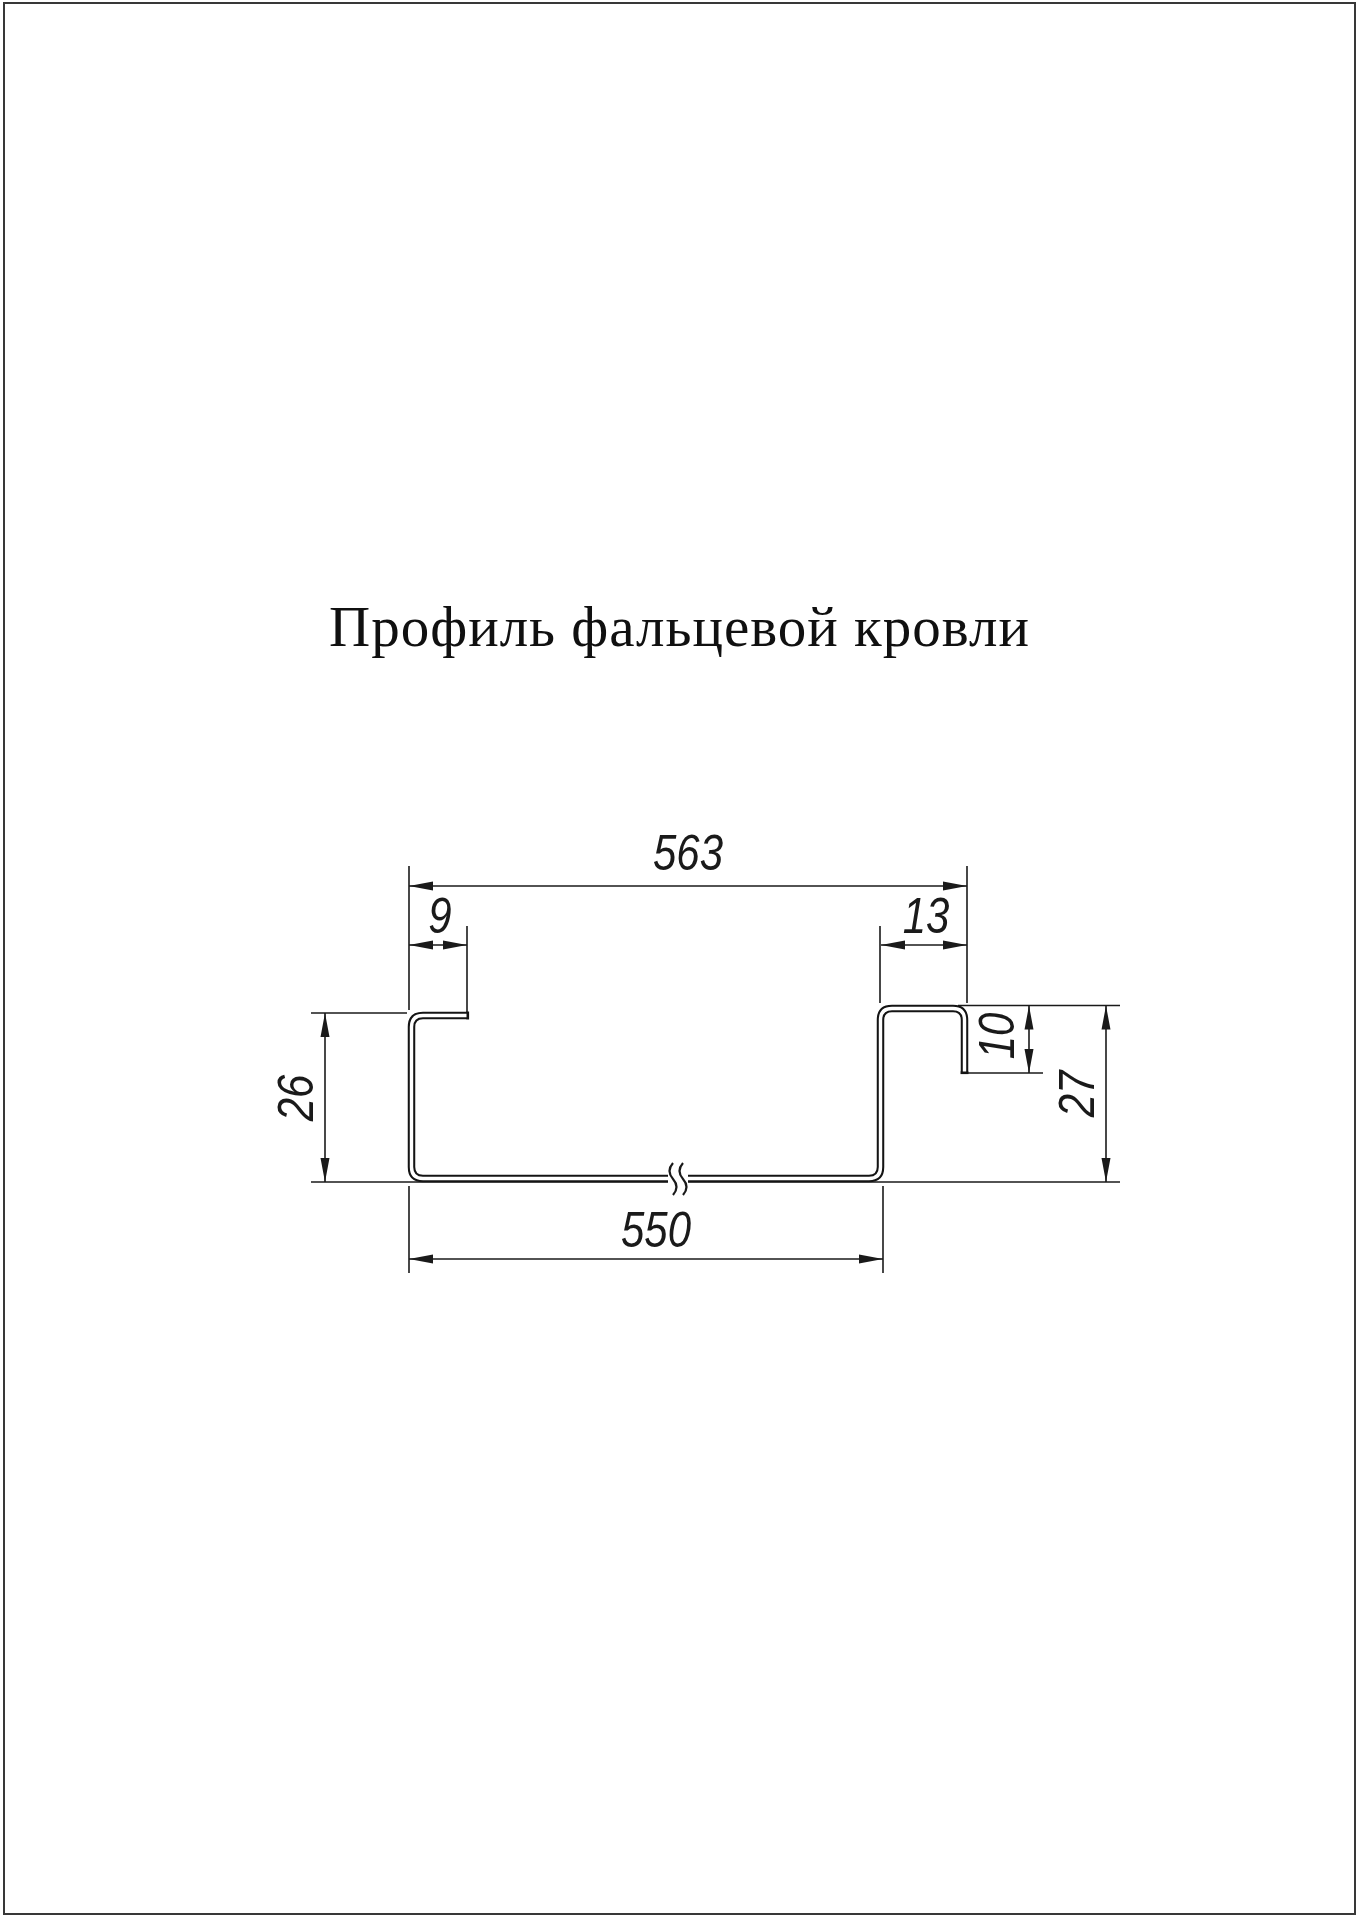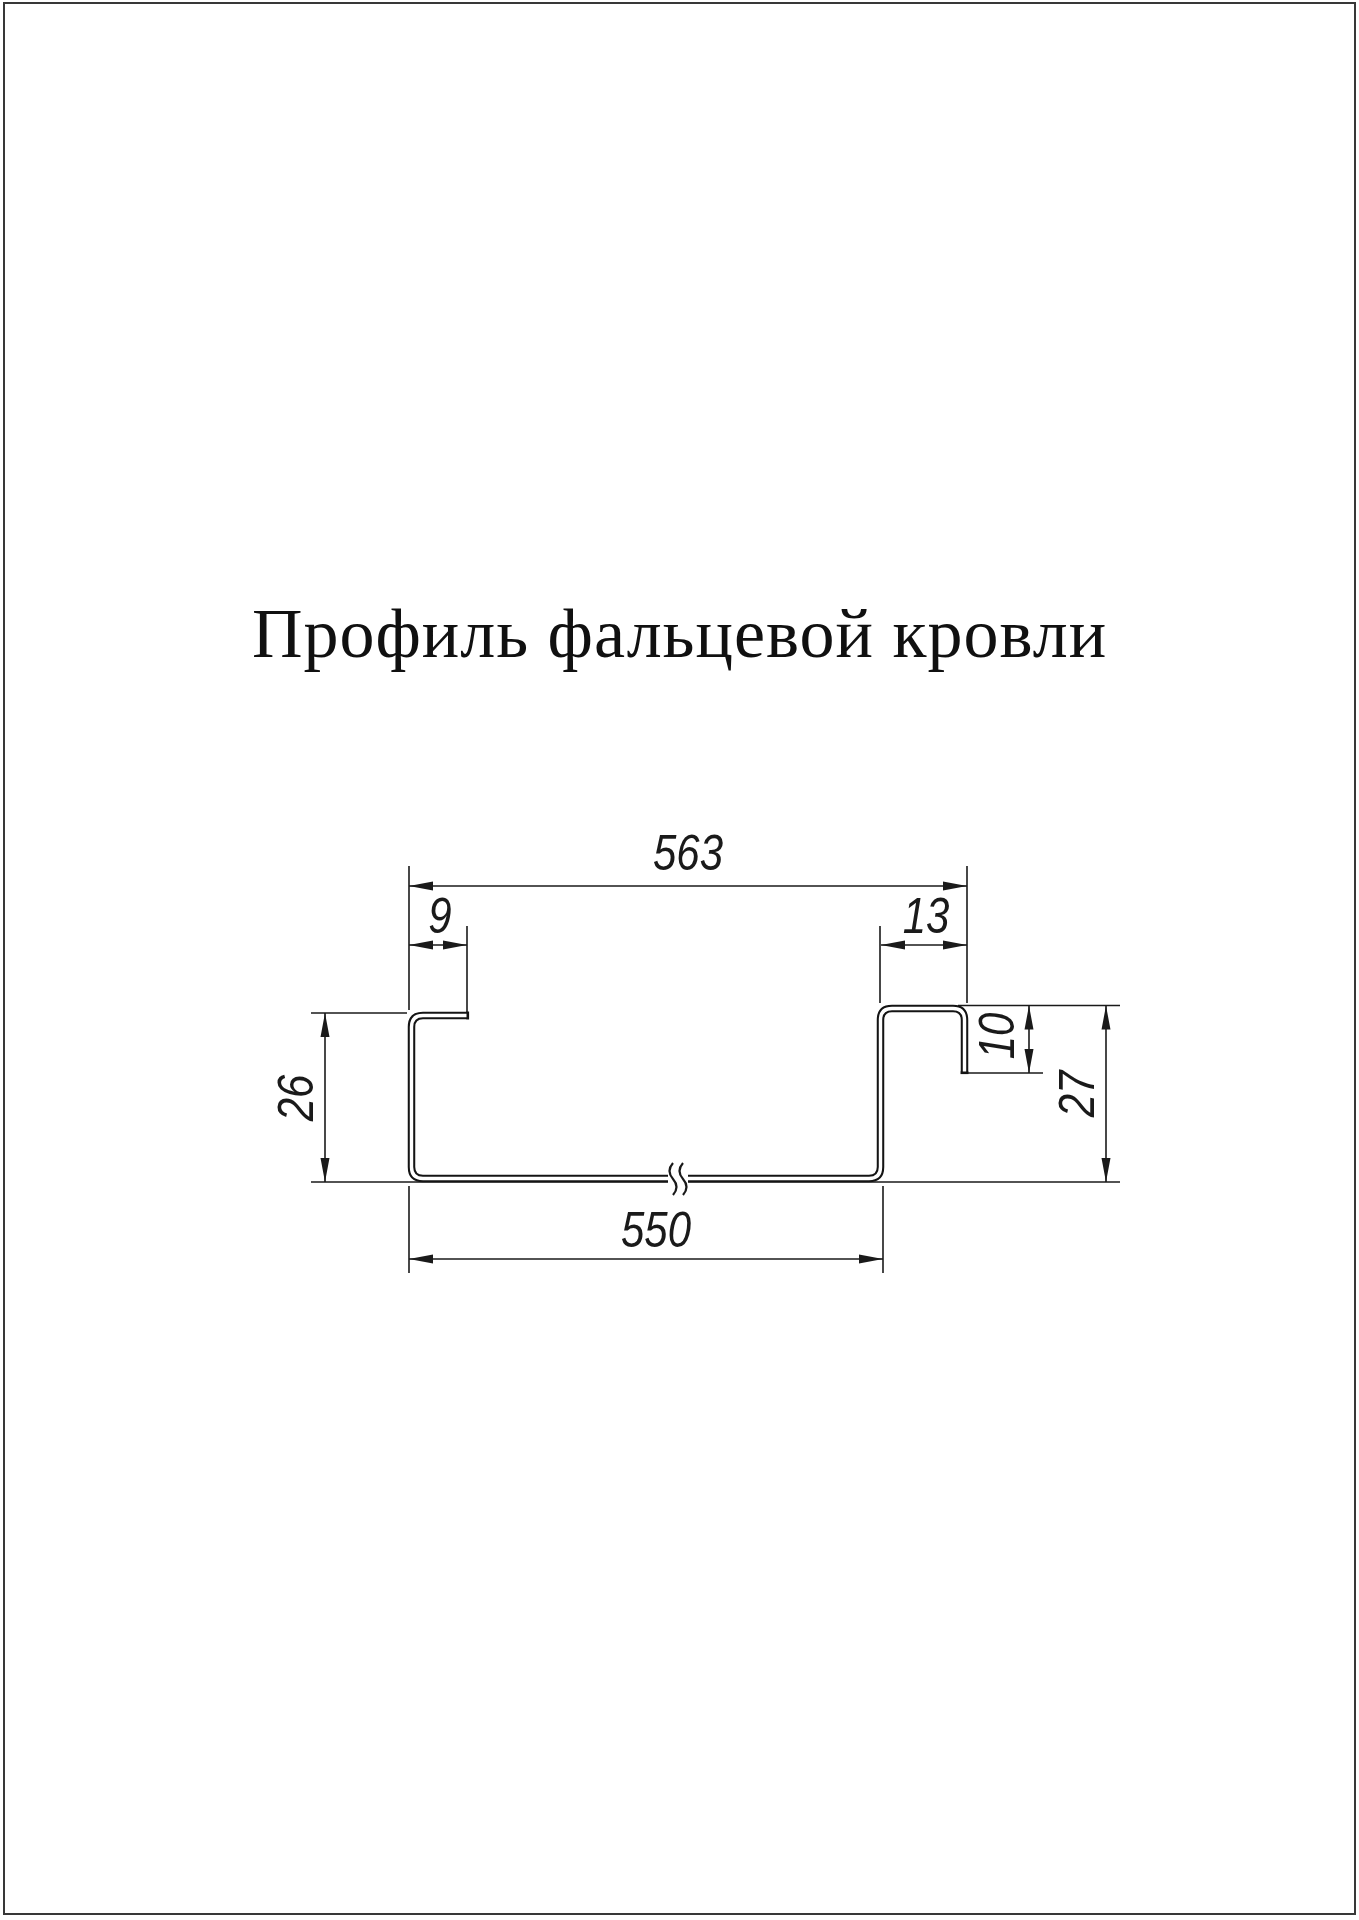--- a/index.html
+++ b/index.html
@@ -1,21 +1,21 @@
 <!DOCTYPE html>
 <html><head>
 <meta charset="utf-8">
 <style>
   html,body{margin:0;padding:0;background:#ffffff;}
   .page{position:relative;width:1359px;height:1920px;background:#ffffff;overflow:hidden;
         font-family:"Liberation Sans",sans-serif;}
   .page-border{position:absolute;left:3px;top:2px;right:3px;bottom:5px;
                border:2px solid #383838;pointer-events:none;}
   .title{position:absolute;left:0;right:0;top:594px;text-align:center;
-         font-family:"Liberation Serif",serif;font-size:70px;font-weight:400;
+         font-family:"Liberation Serif",serif;font-size:57px;font-weight:400;
          color:#101010;letter-spacing:1px;white-space:nowrap;}
   svg{position:absolute;left:0;top:0;}
   .thin{stroke:#1a1a1a;stroke-width:1.6;fill:none;}
   .sheet-outer{stroke:#141414;stroke-width:7.5;fill:none;}
   .sheet-core{stroke:#ffffff;stroke-width:3.4;fill:none;}
   .cap{stroke:#141414;stroke-width:2.6;fill:none;}
   .arrow{fill:#1a1a1a;stroke:none;}
   .squiggle{stroke:#1a1a1a;stroke-width:2.2;fill:none;}
   .dimtext{font-family:"Liberation Sans",sans-serif;font-style:italic;font-weight:400;
            font-size:50px;fill:#1a1a1a;text-anchor:middle;}

